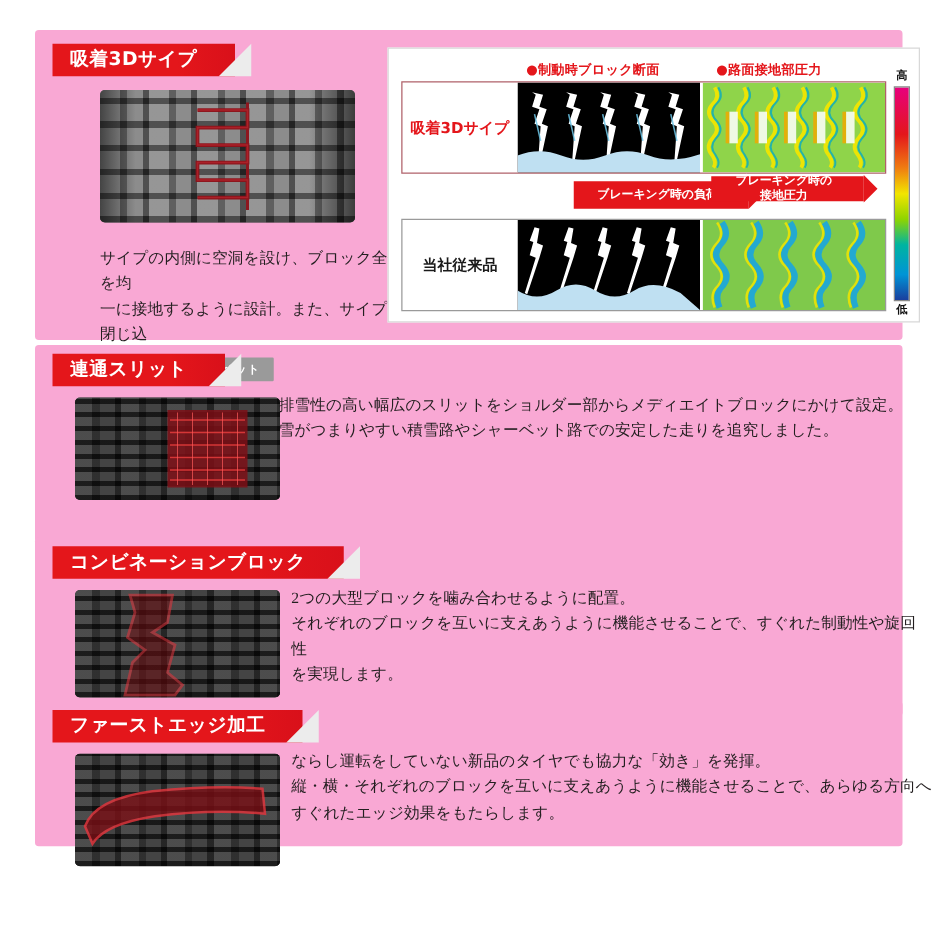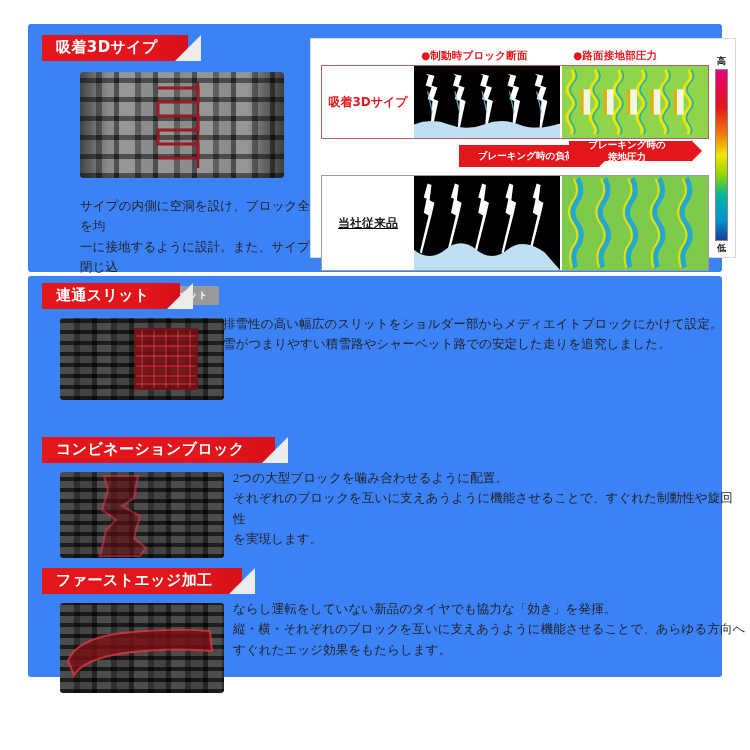--- a/index.html
+++ b/index.html
@@ -7,21 +7,21 @@
     width:750px;height:750px;
     background:#ffffff;
     font-family:"DejaVu Sans","Liberation Sans",sans-serif;
     overflow:hidden;
   }
   .page{position:relative;width:750px;height:750px;background:#fff;}
 
   
   .panel{
     position:absolute;left:28px;right:28px;
-    background:#3b82f6;
+    background:#f9a8d4;
     border-radius:3px;
   }
   #panel1{top:24px;height:248px;}
   #panel2{top:276px;height:158px;}
   #panel3{top:414px;height:143px;margin-top:16px;}
   #panel4{top:561px;height:116px;}
 
   
   .ribbon{
     position:absolute;
@@ -303,21 +303,21 @@
               </g>
             </svg>
           </div>
         </div>
       </div>
 
       <div class="arrow-banner" style="left:104px;top:106px;width:140px;height:22px;margin-left:44px;">ブレーキング時の負荷</div>
       <div class="arrow-banner" style="left:258px;top:102px;width:122px;height:20px;">ブレーキング時の
 接地圧力</div>
 
-      <div class="diag-row plain" style="left:10px;top:136px;width:388px;height:96px;text-decoration:underline;">
+      <div class="diag-row plain" style="left:10px;top:136px;width:388px;height:74px;">
         <div class="row-label blk">当社従来品</div>
         <div class="cell">
           <div class="xsec">
             <svg viewBox="0 0 150 74" preserveAspectRatio="none" style="position:absolute;inset:0;width:100%;height:100%;">
               <g fill="#ffffff">
                 <path d="M14 6 l4 1 -2 12 5 2 -3 10 -10 30 -2 -1 9 -29 -5 -2 3 -11 -3 -1 z"></path>
                 <path d="M42 6 l4 1 -2 12 5 2 -3 10 -10 30 -2 -1 9 -29 -5 -2 3 -11 -3 -1 z"></path>
                 <path d="M70 6 l4 1 -2 12 5 2 -3 10 -10 30 -2 -1 9 -29 -5 -2 3 -11 -3 -1 z"></path>
                 <path d="M98 6 l4 1 -2 12 5 2 -3 10 -10 30 -2 -1 9 -29 -5 -2 3 -11 -3 -1 z"></path>
                 <path d="M126 6 l4 1 -2 12 5 2 -3 10 -10 30 -2 -1 9 -29 -5 -2 3 -11 -3 -1 z"></path>

